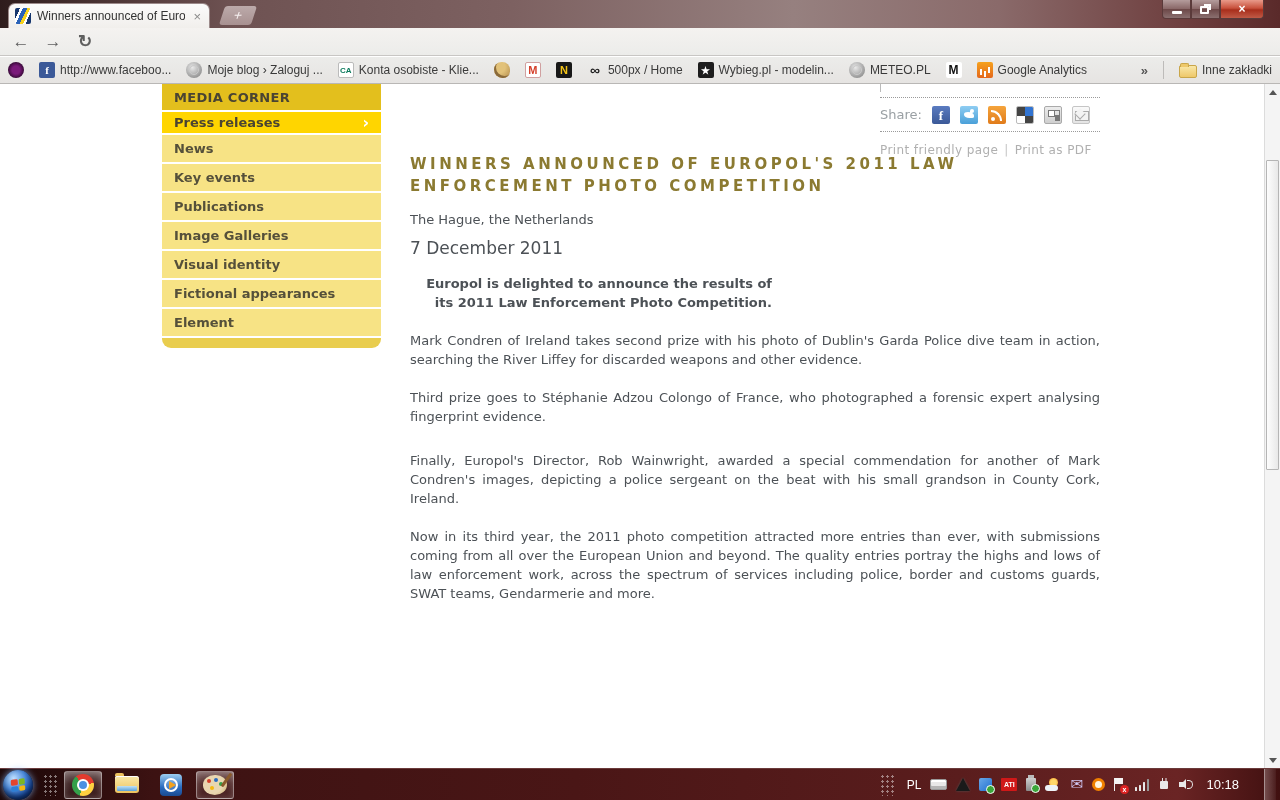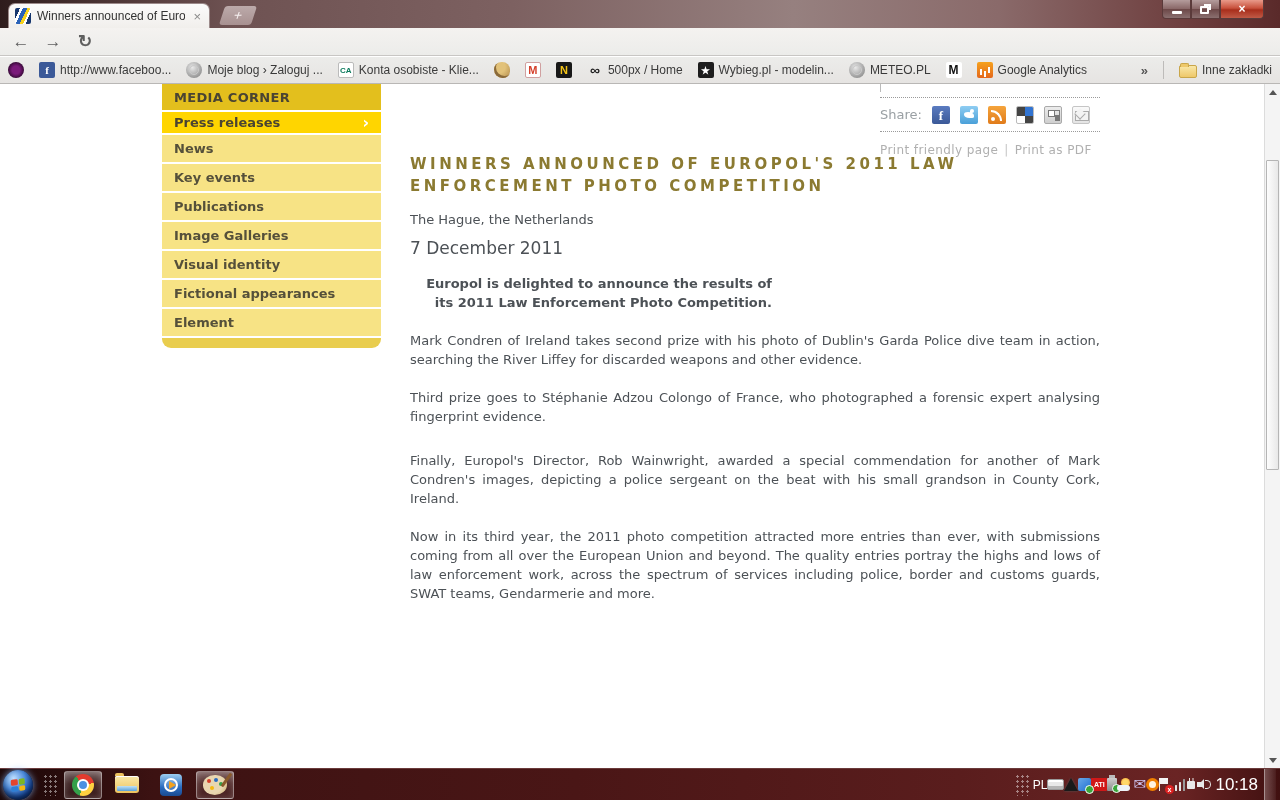--- a/index.html
+++ b/index.html
@@ -185,21 +185,21 @@
   .explorer-ic::after { content:""; position:absolute; left:2px; bottom:2px; width:20px; height:5px; background:linear-gradient(#bfe2f7,#5aa0d8); border-radius:1px; }
   .wmp-ic { position:relative; width:22px; height:22px; border-radius:4px; background:linear-gradient(#9ccdf0,#2a6cc0 60%,#1a4a90); }
   .wmp-ic::before { content:""; position:absolute; inset:4px; border:2px solid #fff; border-radius:50%; background:rgba(255,255,255,.15); }
   .wmp-ic::after { content:""; position:absolute; left:9px; top:7px; width:0; height:0;
     border-left:7px solid #f5a21d; border-top:4px solid transparent; border-bottom:4px solid transparent; }
   .paint-ic { position:relative; width:24px; height:20px; background:radial-gradient(circle at 40% 40%, #e8d6b0 55%, #c9a86a); border-radius:50% 48% 52% 50%; }
   .paint-ic::before { content:""; position:absolute; left:4px; top:4px; width:4px; height:4px; border-radius:50%;
     background:#d43f2a; box-shadow:7px -1px 0 #2a6cc0, 12px 3px 0 #34a04a, 3px 7px 0 #f5b80f; }
   .paint-ic::after { content:""; position:absolute; right:-1px; top:-3px; width:3px; height:16px; background:#8a5a2a; transform:rotate(35deg); border-radius:1px; }
 
-  .tray { margin-left:auto; display:flex; align-items:center; padding-right:4px; height:32px; }
+  .tray { margin-left:auto; display:flex; align-items:center; gap:9px; padding-right:4px; height:32px; }
   .tray-pl { color:#fff; font-size:12px; }
   .tray-kbd { width:17px; height:11px; background:#e8e8e8; border-radius:2px;
     box-shadow:inset 0 -3px 0 #b5b5b5, inset 0 2px 0 #fff; border:1px solid #999; }
   .tray-tri { width:0; height:0; border-left:7px solid transparent; border-right:7px solid transparent; border-bottom:13px solid #1a1a1a;
     filter:drop-shadow(0 0 1px #555); }
   .tray-dbx { position:relative; width:13px; height:13px; background:linear-gradient(135deg,#6aa8e8,#1f6fd0); transform:rotate(0deg); border-radius:2px; }
   .tray-dbx::after { content:""; position:absolute; right:-3px; bottom:-3px; width:7px; height:7px; background:#3aa63a; border-radius:50%; border:1px solid #fff; }
   .tray-ati { width:16px; height:13px; background:#d01818; color:#fff; font-size:7px; font-weight:bold;
     display:flex; align-items:center; justify-content:center; border-radius:1px; }
   .tray-usb { position:relative; width:10px; height:13px; background:linear-gradient(#cfcfcf,#8a8a8a); border-radius:1px; }
@@ -221,21 +221,21 @@
   .tray-sig .b1{height:4px;} .tray-sig .b2{height:6px;} .tray-sig .b3{height:9px;} .tray-sig .b4{height:12px; background:#9a9a9a;}
   .tray-pwr { position:relative; width:12px; height:13px; }
   .tray-pwr::before { content:""; position:absolute; left:2px; top:3px; width:8px; height:8px; background:#e8e8e8; border-radius:1px; }
   .tray-pwr::after { content:""; position:absolute; left:3.5px; top:0; width:1.5px; height:4px; background:#e8e8e8; box-shadow:3.5px 0 0 #e8e8e8; }
   .tray-vol { position:relative; width:14px; height:13px; }
   .tray-vol::before { content:""; position:absolute; left:0; top:4px; width:6px; height:5px; background:#e8e8e8; }
   .tray-vol::after { content:""; position:absolute; left:2px; top:1px; width:0; height:0;
     border-right:5px solid #e8e8e8; border-top:5.5px solid transparent; border-bottom:5.5px solid transparent; }
   .tray-vol .w { position:absolute; left:8px; top:2px; width:6px; height:9px;
     border:1.5px solid #e8e8e8; border-left:none; border-radius:0 7px 7px 0; }
-  .tray-clock { color:#fff; font-size:17px; margin:0 6px 0 4px; }
+  .tray-clock { color:#fff; font-size:13px; margin:0 16px 0 4px; }
   .show-desktop { width:12px; height:32px; background:linear-gradient(90deg,rgba(255,255,255,.25),rgba(255,255,255,.05));
     border-left:1px solid rgba(255,255,255,.5); }
 </style>
 </head>
 <body>
 
 <div id="screen">
 
   <div class="titlebar">
     <div class="tab">

